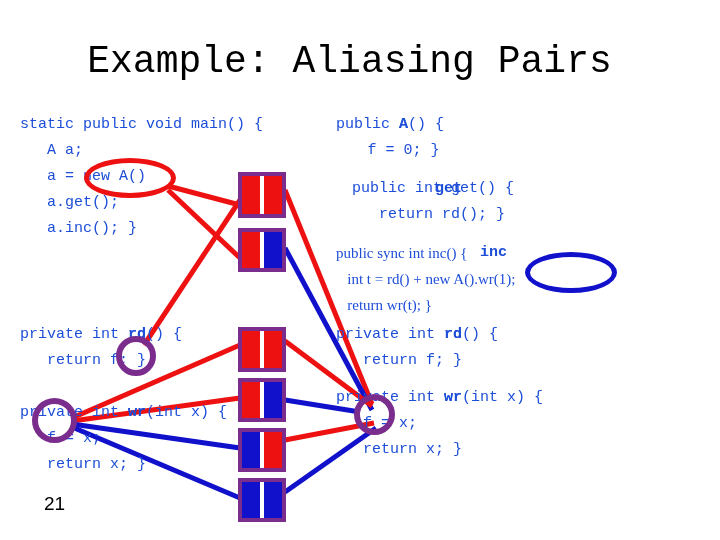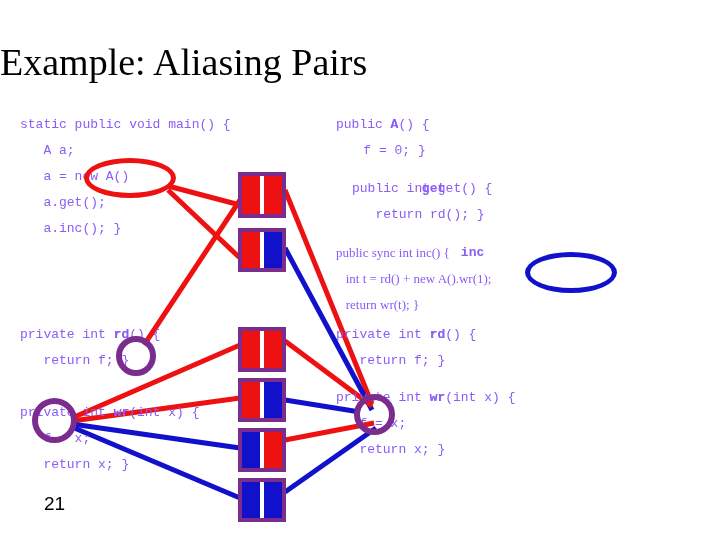--- a/index.html
+++ b/index.html
@@ -13,33 +13,34 @@
     height: 540px;
     background: #ffffff;
     overflow: hidden;
     font-family: "Liberation Mono", "DejaVu Sans Mono", monospace;
   }
   #title {
     position: absolute;
     left: 0;
     top: 40px;
     width: 699px;
-    font-family: Liberation Serif, serif;
+    text-align: center;
+    font-family: Liberation Mono, monospace;
     font-size: 38px;
     font-weight: normal;
     color: #000000;
     letter-spacing: 0px;
     white-space: nowrap;
   }
   .code-block {
     position: absolute;
     font-family: "Liberation Mono", "DejaVu Sans Mono", monospace;
-    font-size: 13px;
+    font-size: 15px;
     line-height: 26px;
-    color: #8b5cf6;
+    color: #1d4ed8;
     white-space: pre;
     z-index: 4;
   }
   .code-block b {
     font-weight: bold;
   }
   #col-left-top  { left: 20px;  top: 112px; }
   #col-left-bot  { left: 20px;  top: 322px; }
   #col-right-1   { left: 336px; top: 112px; text-align: center; }
   #col-right-2   { left: 352px; top: 176px; }

